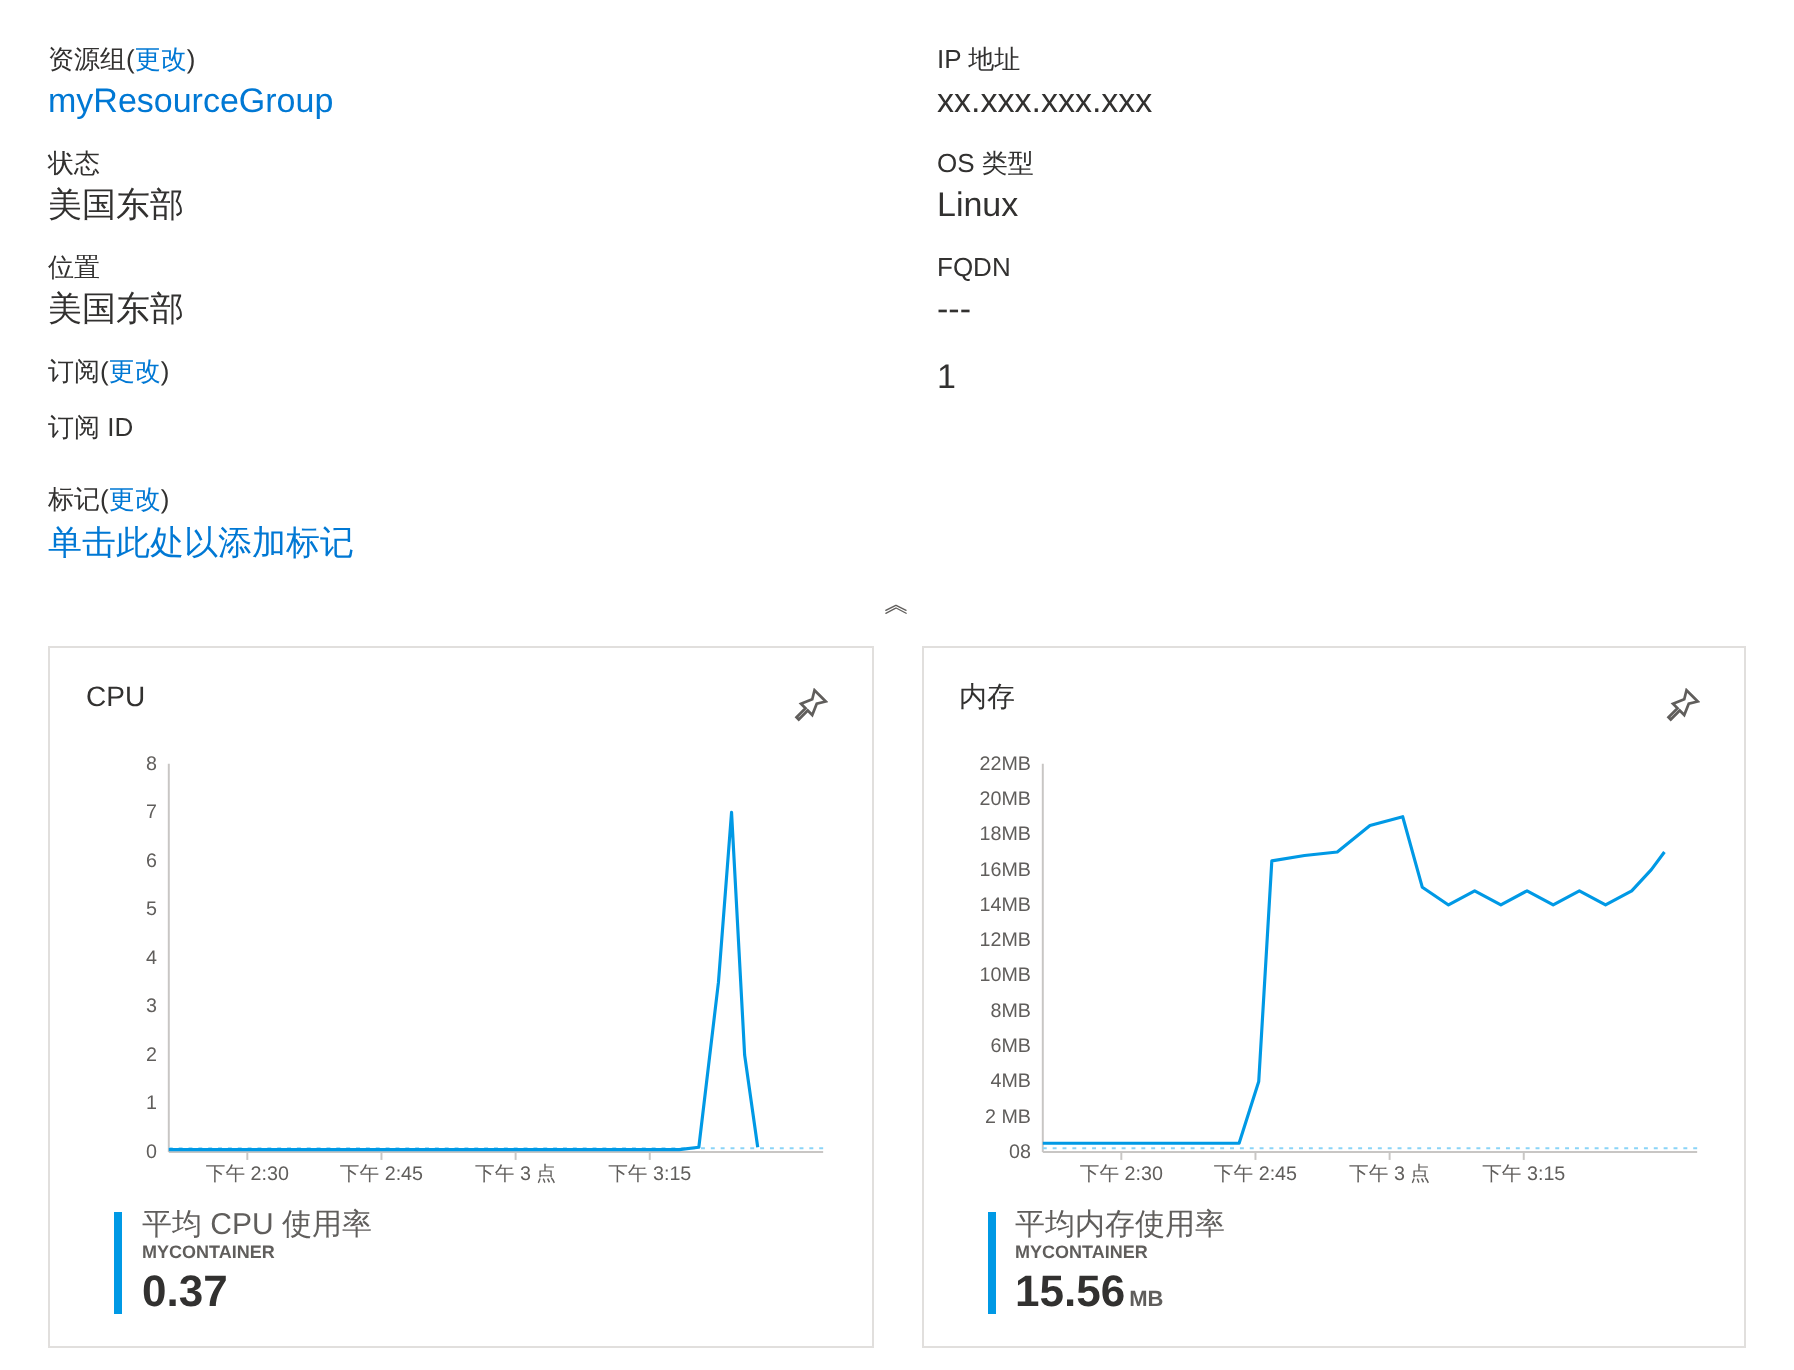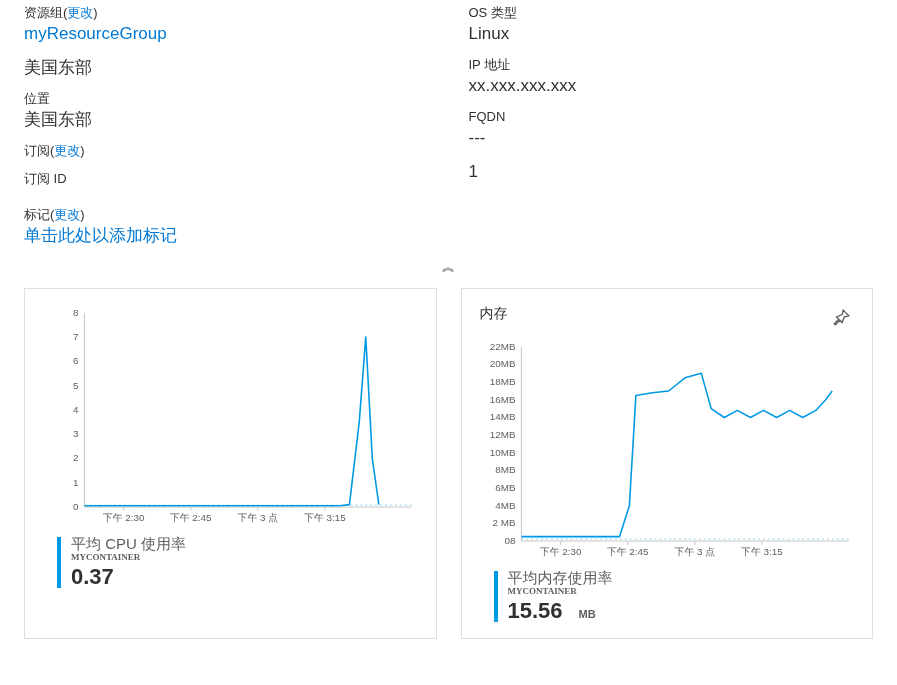--- a/index.html
+++ b/index.html
@@ -8,20 +8,21 @@
       font-size: 13px;
       color: #323130;
       background: #fff;
       padding: 4px 24px 24px 24px;
       width: 897px;
     }
     .props-grid {
       display: grid;
       grid-template-columns: 1fr 1fr;
       gap: 0 40px;
+      margin-top: 17px;
     }
     .prop-group { margin-bottom: 10px; }
     .prop-label { font-size: 13px; color: #323130; line-height: 1.4; }
     .prop-value { font-size: 17px; color: #323130; line-height: 1.4; }
     .link { color: #0078d4; cursor: pointer; }
     .paren { color: #323130; }
     .collapse-row {
       text-align: center;
       color: #605e5c;
       font-size: 13px;
@@ -52,56 +53,57 @@
       padding: 4px; color: #605e5c;
     }
     .pin-btn svg { display: block; }
     .chart-svg { display: block; width: 100%; }
     .chart-legend { margin-top: 8px; padding-left: 28px; position: relative; }
     .legend-bar {
       position: absolute; left: 14px; top: 2px; bottom: 2px;
       width: 4px; background: #0099e5;
     }
     .legend-label { font-size: 15px; color: #605e5c; line-height: 1.15; }
-    .legend-sub { font-size: 9px; color: #605e5c; font-weight: 600; font-family: Liberation Serif, serif; }
+    .legend-sub { font-size: 9px; color: #605e5c; font-weight: 600; }
     .legend-value { font-size: 22px; font-weight: 600; color: #323130; margin-top: 2px; }
-    .legend-unit { font-size: 11px; font-weight: 600; color: #605e5c; margin-left: 16px; }
+    .legend-unit { font-size: 11px; font-weight: 600; color: #605e5c; margin-left: 2px; }
   </style>
 </head>
 <body>
 
 <div class="props-grid">
   <div>
     <div class="prop-group">
       <div class="prop-label"><span>资源组</span><span class="paren">(</span><span class="link">更改</span><span class="paren">)</span></div>
       <div class="prop-value link">myResourceGroup</div>
     </div>
     <div class="prop-group">
+      <div class="prop-label">状态</div>
       <div class="prop-value">美国东部</div>
     </div>
     <div class="prop-group">
       <div class="prop-label">位置</div>
       <div class="prop-value">美国东部</div>
     </div>
     <div class="prop-group">
       <div class="prop-label"><span>订阅</span><span class="paren">(</span><span class="link">更改</span><span class="paren">)</span></div>
     </div>
     <div class="prop-group">
       <div class="prop-label">订阅 ID</div>
       <div class="prop-value"></div>
     </div>
   </div>
   <div>
     <div class="prop-group">
+      <div class="prop-label">IP 地址</div>
+      <div class="prop-value">xx.xxx.xxx.xxx</div>
+    </div>
+    <div class="prop-group">
       <div class="prop-label">OS 类型</div>
       <div class="prop-value">Linux</div>
-    </div>
-    <div class="prop-group">
-      <div class="prop-label">IP 地址</div>
-      <div class="prop-value">xx.xxx.xxx.xxx</div>
     </div>
     <div class="prop-group">
       <div class="prop-label">FQDN</div>
       <div class="prop-value">---</div>
     </div>
     <div class="prop-group">
       <div class="prop-value">1</div>
     </div>
   </div>
 </div>
@@ -110,20 +112,30 @@
   <div class="prop-label"><span>标记</span><span class="paren">(</span><span class="link">更改</span><span class="paren">)</span></div>
   <div class="prop-value link">单击此处以添加标记</div>
 </div>
 
 <div class="collapse-row">
   <span>︽</span>
 </div>
 
 <div class="charts-row">
   <div class="chart-card">
+    <div class="chart-head">
+      <div class="chart-title">CPU</div>
+      <button class="pin-btn">
+        <span>
+          <svg width="18" height="18" viewBox="0 0 16 16" fill="none" stroke="#605e5c" stroke-width="1.2">
+            <path d="M10 1 L15 6 L11 7 L9 12 L7 10 L3 14 L2 13 L6 9 L4 7 L9 5 Z"></path>
+          </svg>
+        </span>
+      </button>
+    </div>
     <svg class="chart-svg" viewBox="0 0 380 225">
         <line x1="42" x2="374" y1="205" y2="205" stroke="#c8c6c4" stroke-width="1"></line>
         <line x1="42" x2="42" y1="8" y2="205" stroke="#c8c6c4" stroke-width="1"></line>
         <text x="36" y="208" text-anchor="end" font-size="10" fill="#605e5c">0</text>
         <text x="36" y="183.375" text-anchor="end" font-size="10" fill="#605e5c">1</text>
         <text x="36" y="158.75" text-anchor="end" font-size="10" fill="#605e5c">2</text>
         <text x="36" y="134.125" text-anchor="end" font-size="10" fill="#605e5c">3</text>
         <text x="36" y="109.5" text-anchor="end" font-size="10" fill="#605e5c">4</text>
         <text x="36" y="84.875" text-anchor="end" font-size="10" fill="#605e5c">5</text>
         <text x="36" y="60.25" text-anchor="end" font-size="10" fill="#605e5c">6</text>

